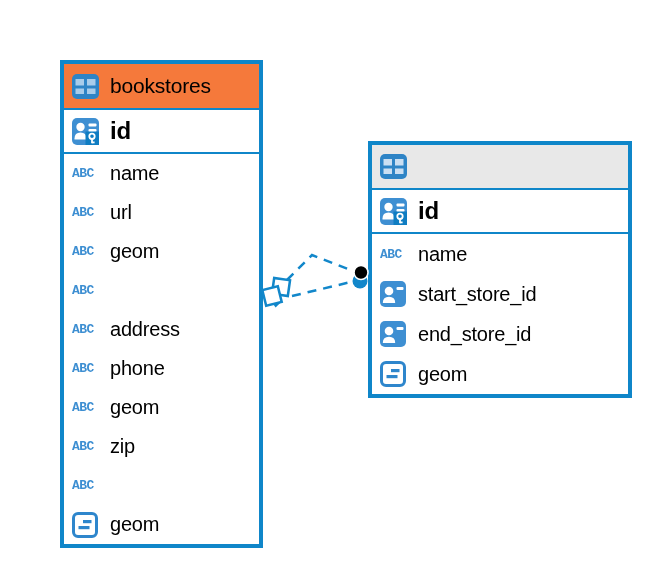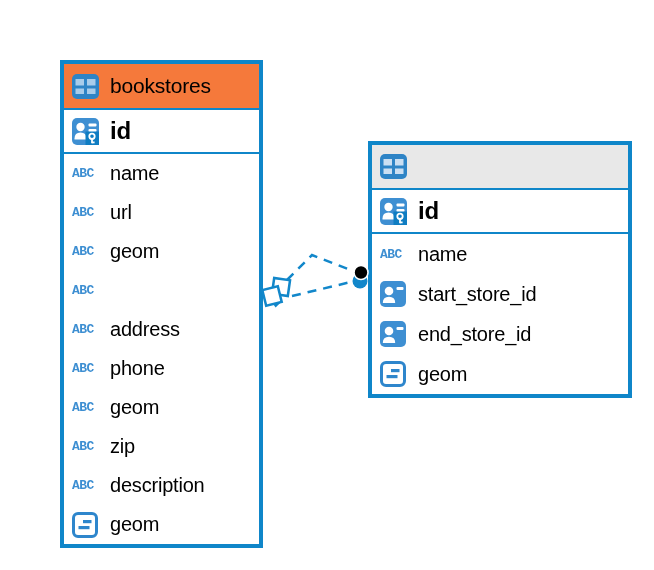--- a/index.html
+++ b/index.html
@@ -112,21 +112,20 @@
       <div class="row field">
         <span class="icon-cell">
             <span class="abc">ABC</span>
           </span>
         <span class="label">zip</span>
       </div>
       <div class="row field">
         <span class="icon-cell">
             <span class="abc">ABC</span>
           </span>
-        <span class="label">description</span>
       </div>
       <div class="row field">
         <span class="icon-cell">
           <svg width="26" height="26" viewBox="0 0 26 26">
             <rect x="1.5" y="1.5" width="23" height="23" rx="4.5" fill="#fff" stroke="#2E86CC" stroke-width="3"></rect>
             <rect x="11" y="8" width="8.5" height="3.2" fill="#2E86CC"></rect>
             <rect x="6.5" y="14" width="11" height="3.2" fill="#2E86CC"></rect>
           </svg>
         </span>
         <span class="label">geom</span>

